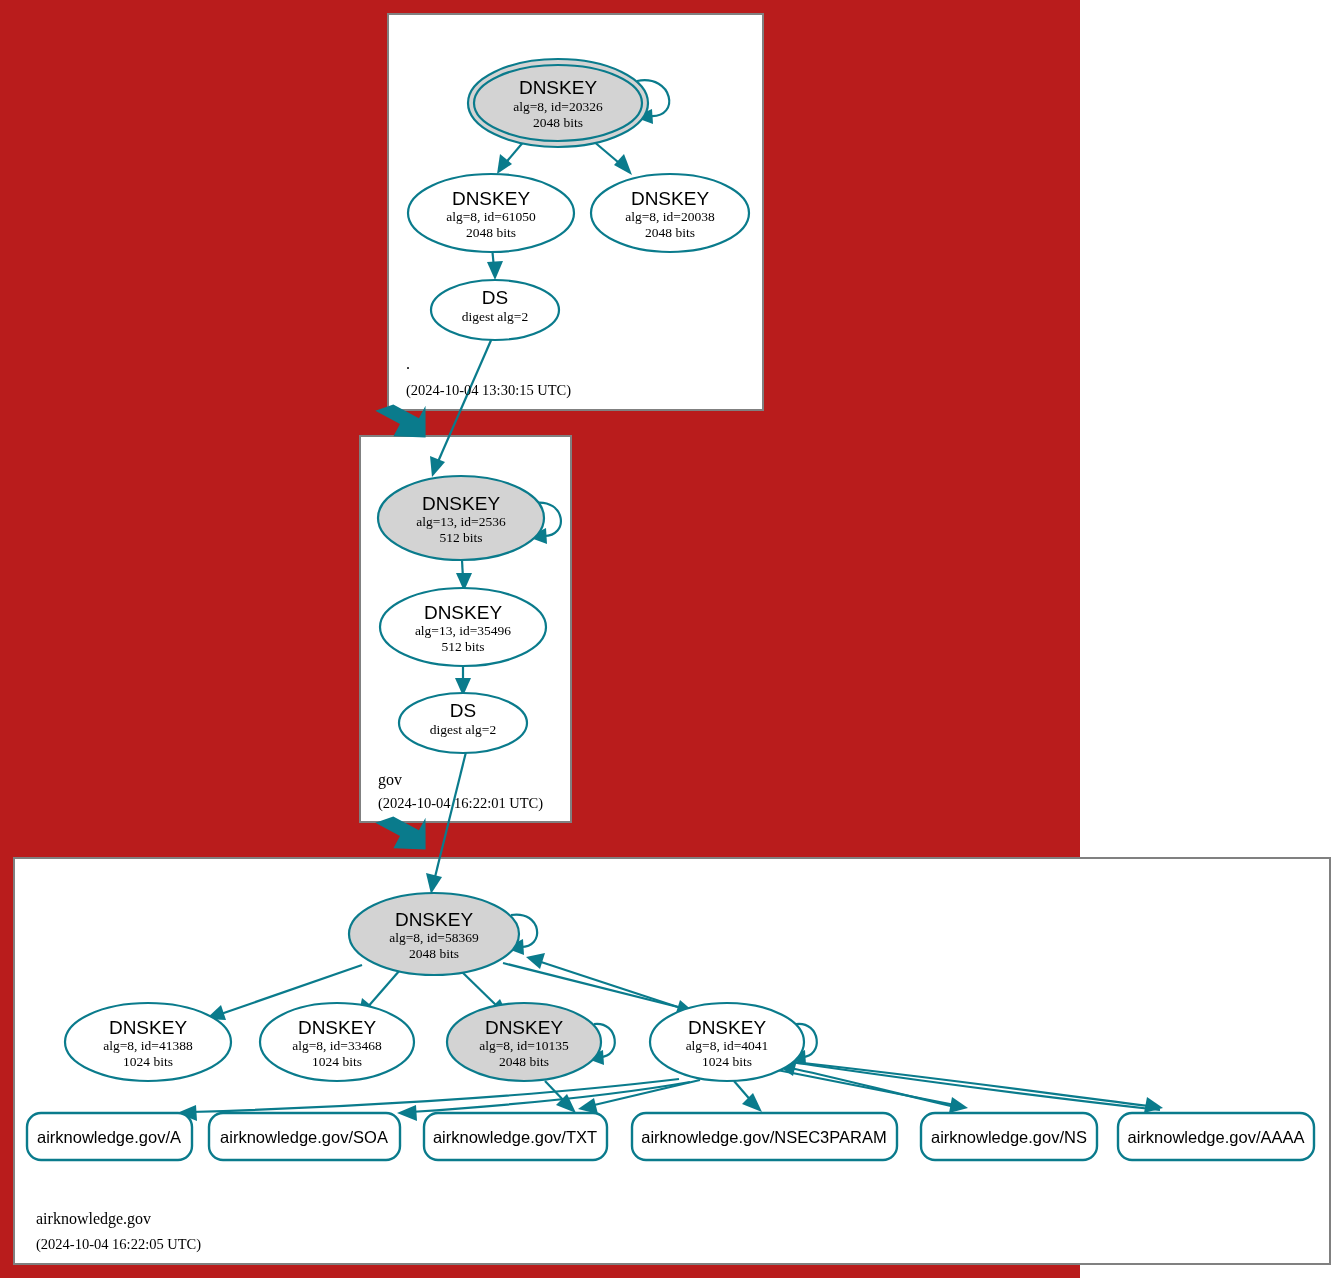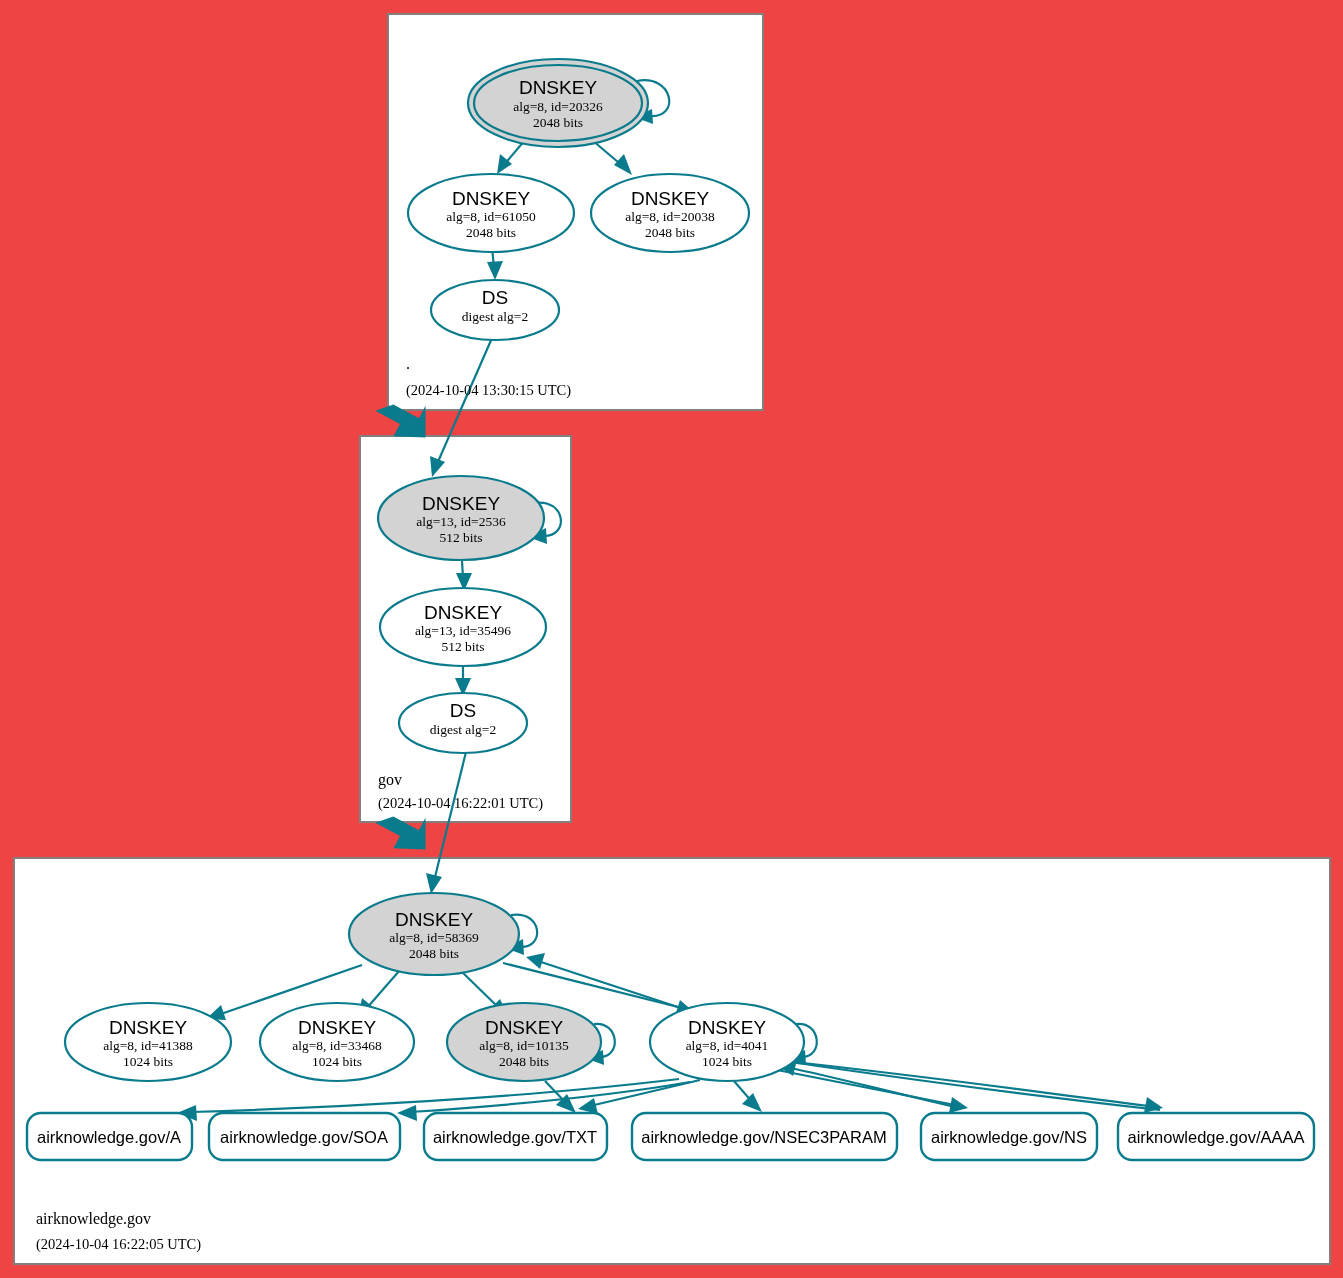--- a/index.html
+++ b/index.html
@@ -5,23 +5,23 @@
   html, body {
     margin: 0;
     padding: 0;
     background: #ffffff;
   }
   body {
     font-family: "Liberation Sans", sans-serif;
   }
   #canvas {
     position: relative;
-    width: 1343px;
+    width: 1080px;
     height: 1278px;
-    background: #ef4444;
+    background: #b91c1c;
   }
   svg#diagram {
     display: block;
     width: 1343px;
     height: 1278px;
   }
   .zone-box {
     fill: #ffffff;
     stroke: #808080;
     stroke-width: 2;

